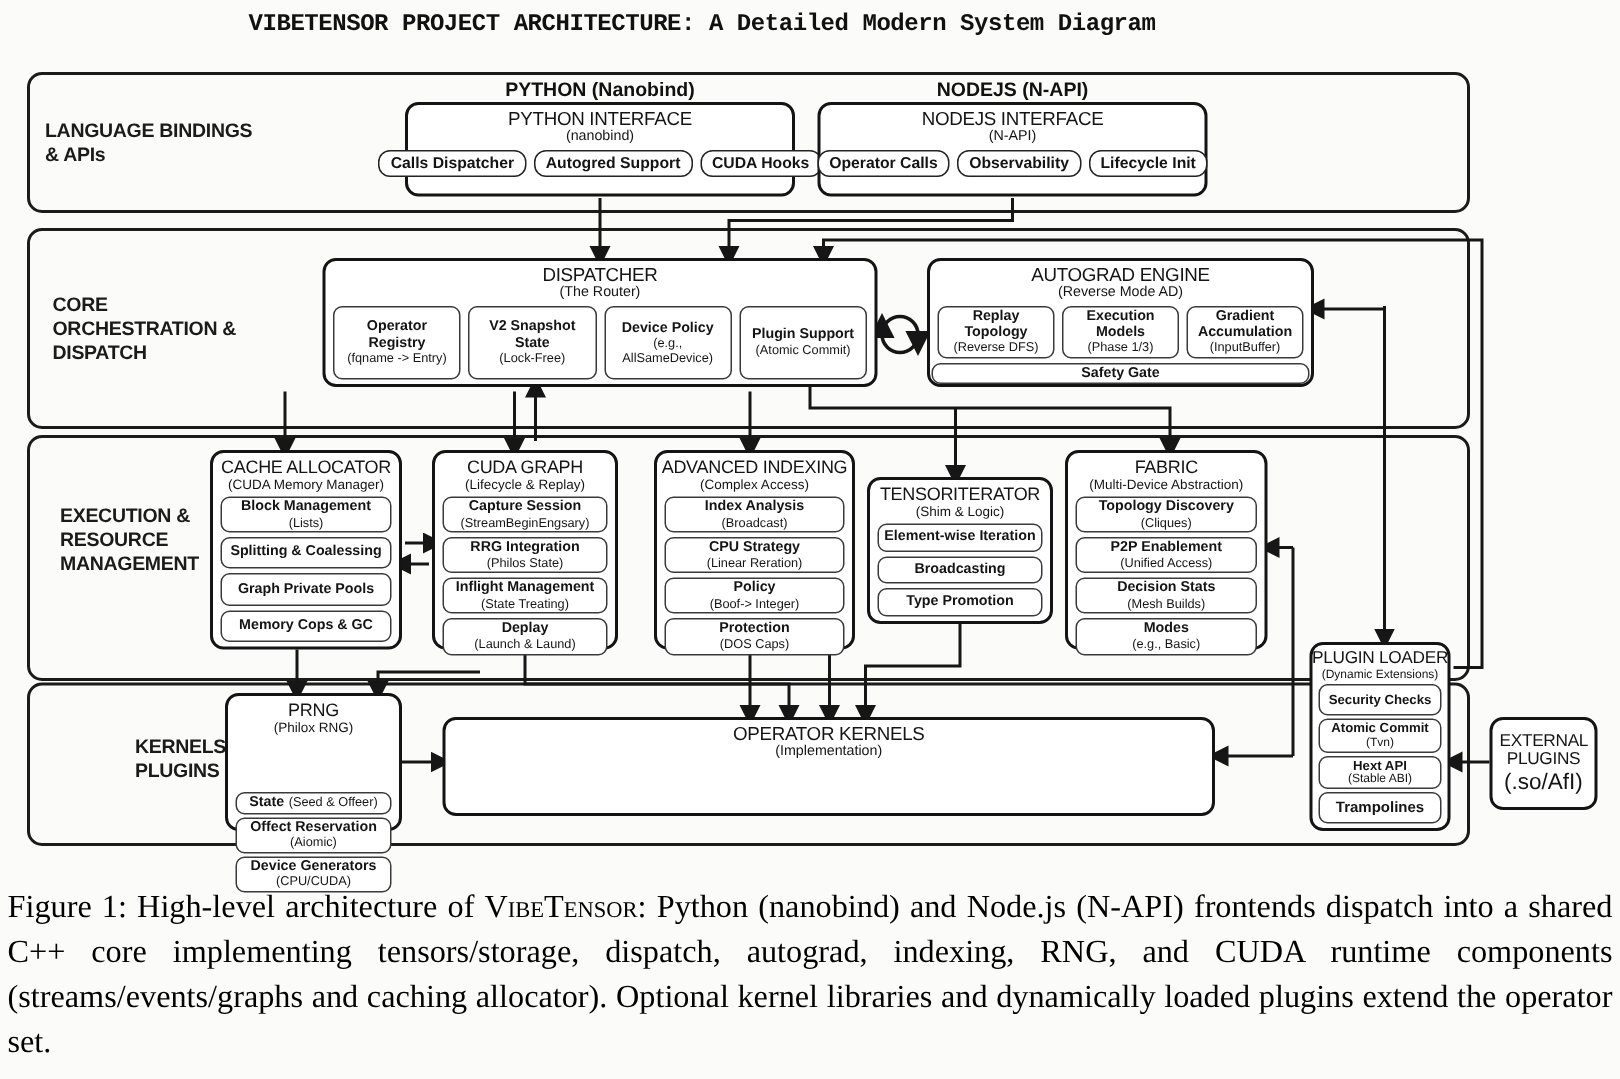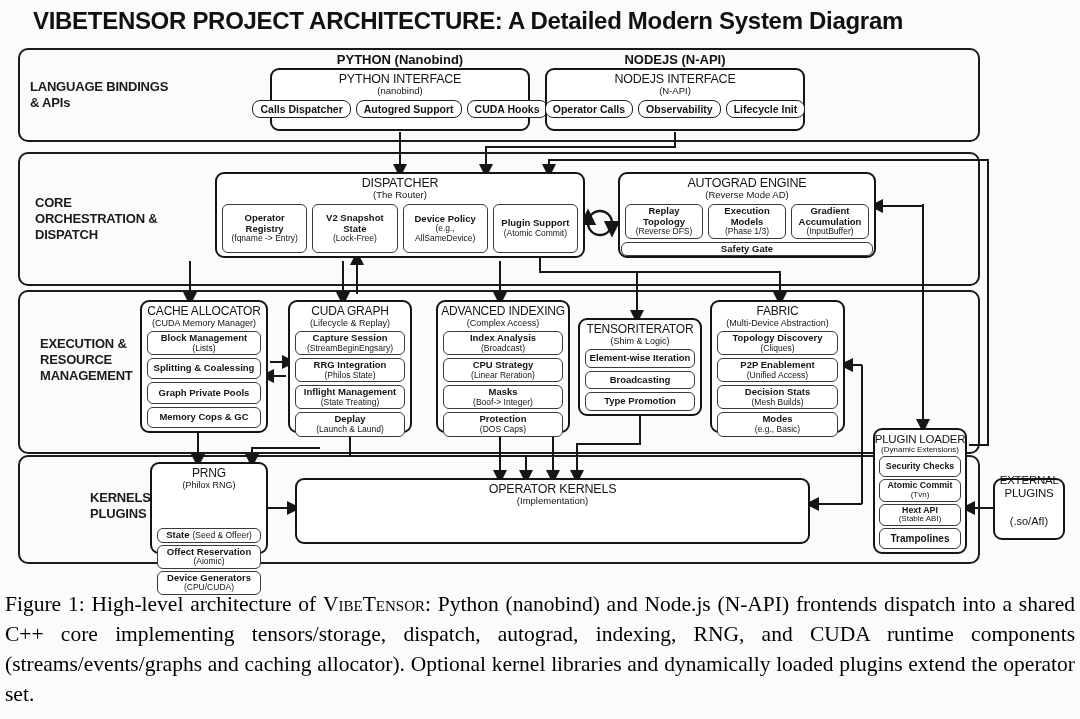--- a/index.html
+++ b/index.html
@@ -1,19 +1,19 @@
 <!DOCTYPE html>
 <html><head>
 <meta charset="utf-8">
 <style>
   html,body{margin:0;padding:0;background:#fbfbfa;}
   .page{position:relative;width:1080px;height:719px;background:#fbfbfa;overflow:hidden;
         font-family:"Liberation Sans",sans-serif;color:#141414;}
   .title{position:absolute;left:0;top:7px;width:936px;text-align:center;
-         font-size:24px;font-weight:bold;letter-spacing:-0.3px;color:#111;}
+         font-size:16px;font-weight:bold;letter-spacing:-0.3px;color:#111;font-family:Liberation Mono, monospace;}
   .band{position:absolute;border:2.3px solid #1b1b1b;border-radius:10px;background:transparent;z-index:1;}
   .band-label{position:absolute;z-index:3;font-weight:bold;font-size:13px;line-height:1.22;
               letter-spacing:-0.2px;color:#1b1b1b;}
   .ghead{position:absolute;z-index:3;font-weight:bold;font-size:13px;text-align:center;color:#111;}
   .arrows{position:absolute;left:0;top:0;z-index:2;}
   .nbox{position:absolute;z-index:3;background:#fff;border:2.4px solid #141414;border-radius:9px;
         display:flex;flex-direction:column;align-items:center;padding:3px 5px;box-sizing:border-box;}
   .bt{font-weight:normal;font-size:12.5px;line-height:1.05;text-align:center;letter-spacing:-0.2px;white-space:nowrap;}
   .bs{font-size:9.5px;line-height:1.15;margin-bottom:2px;}
   .crow{display:flex;flex-direction:row;gap:5px;width:100%;justify-content:center;align-items:stretch;margin-top:1px;}
@@ -204,21 +204,21 @@
     <div class="col">
       <div class="item">
         <span class="t">Index Analysis</span>
         <span class="s">(Broadcast)</span>
       </div>
       <div class="item">
         <span class="t">CPU Strategy</span>
         <span class="s">(Linear Reration)</span>
       </div>
       <div class="item">
-        <span class="t">Masks</span>
+        <span class="t">Policy</span>
         <span class="s">(Boof-&gt; Integer)</span>
       </div>
       <div class="item">
         <span class="t">Protection</span>
         <span class="s">(DOS Caps)</span>
       </div>
     </div>
   </div>
 
   <div class="nbox" style="left:578px;top:318px;width:124px;height:98px">
@@ -300,18 +300,18 @@
         <span class="s" style="font-size:8px">(Stable ABI)</span>
       </div>
       <div class="item">
         <span class="t" style="font-size:10px">Trampolines</span>
       </div>
     </div>
   </div>
 
   <div class="nbox" style="left:993px;top:478px;width:72px;height:62px;justify-content:center">
     <div class="bt" style="font-size:11.5px;white-space:normal;line-height:1.1">EXTERNAL PLUGINS</div>
-    <div class="bs" style="font-size:11px;margin:16px">(.so/AfI)</div>
+    <div class="bs" style="font-size:15px;margin:0">(.so/AfI)</div>
   </div>
 
   <p class="caption"><span>Figure 1: High-level architecture of </span><span class="sc">VibeTensor</span><span>: Python (nanobind) and Node.js (N-API) frontends dispatch into a shared C++ core implementing tensors/storage, dispatch, autograd, indexing, RNG, and CUDA runtime components (streams/events/graphs and caching allocator). Optional kernel libraries and dynamically loaded plugins extend the operator set.</span></p>
 
 </div>
 
 </body></html>

